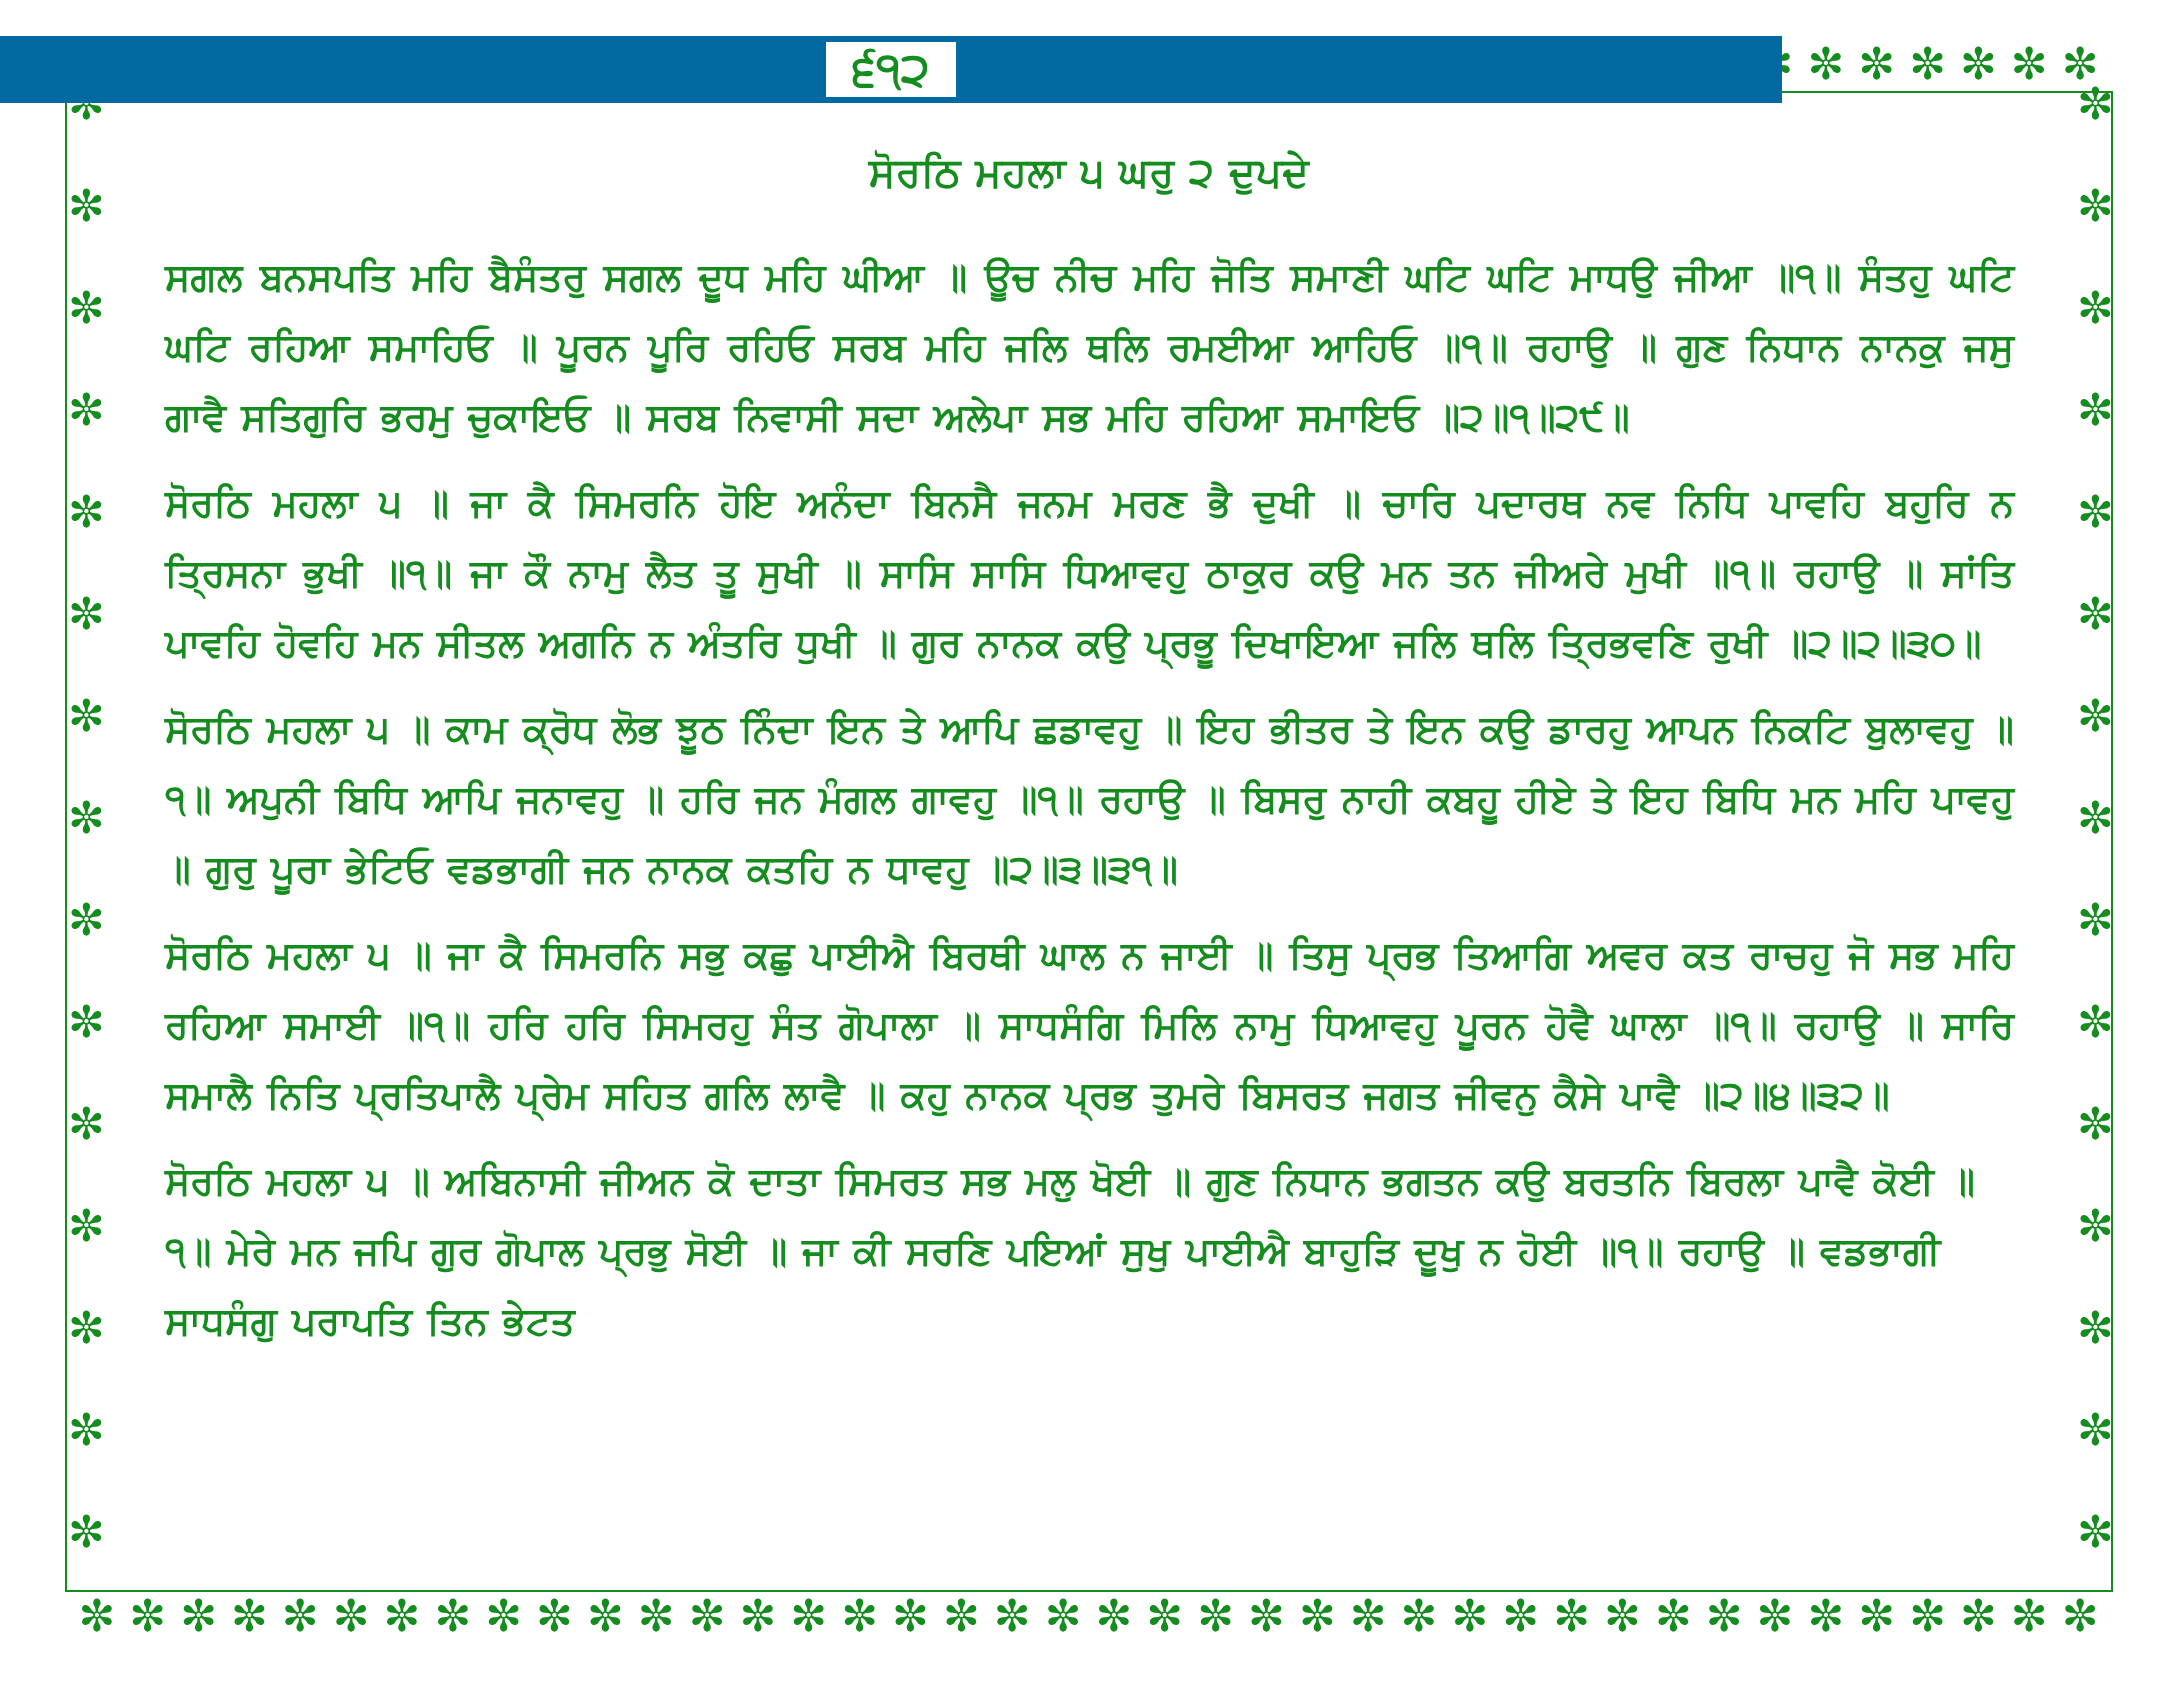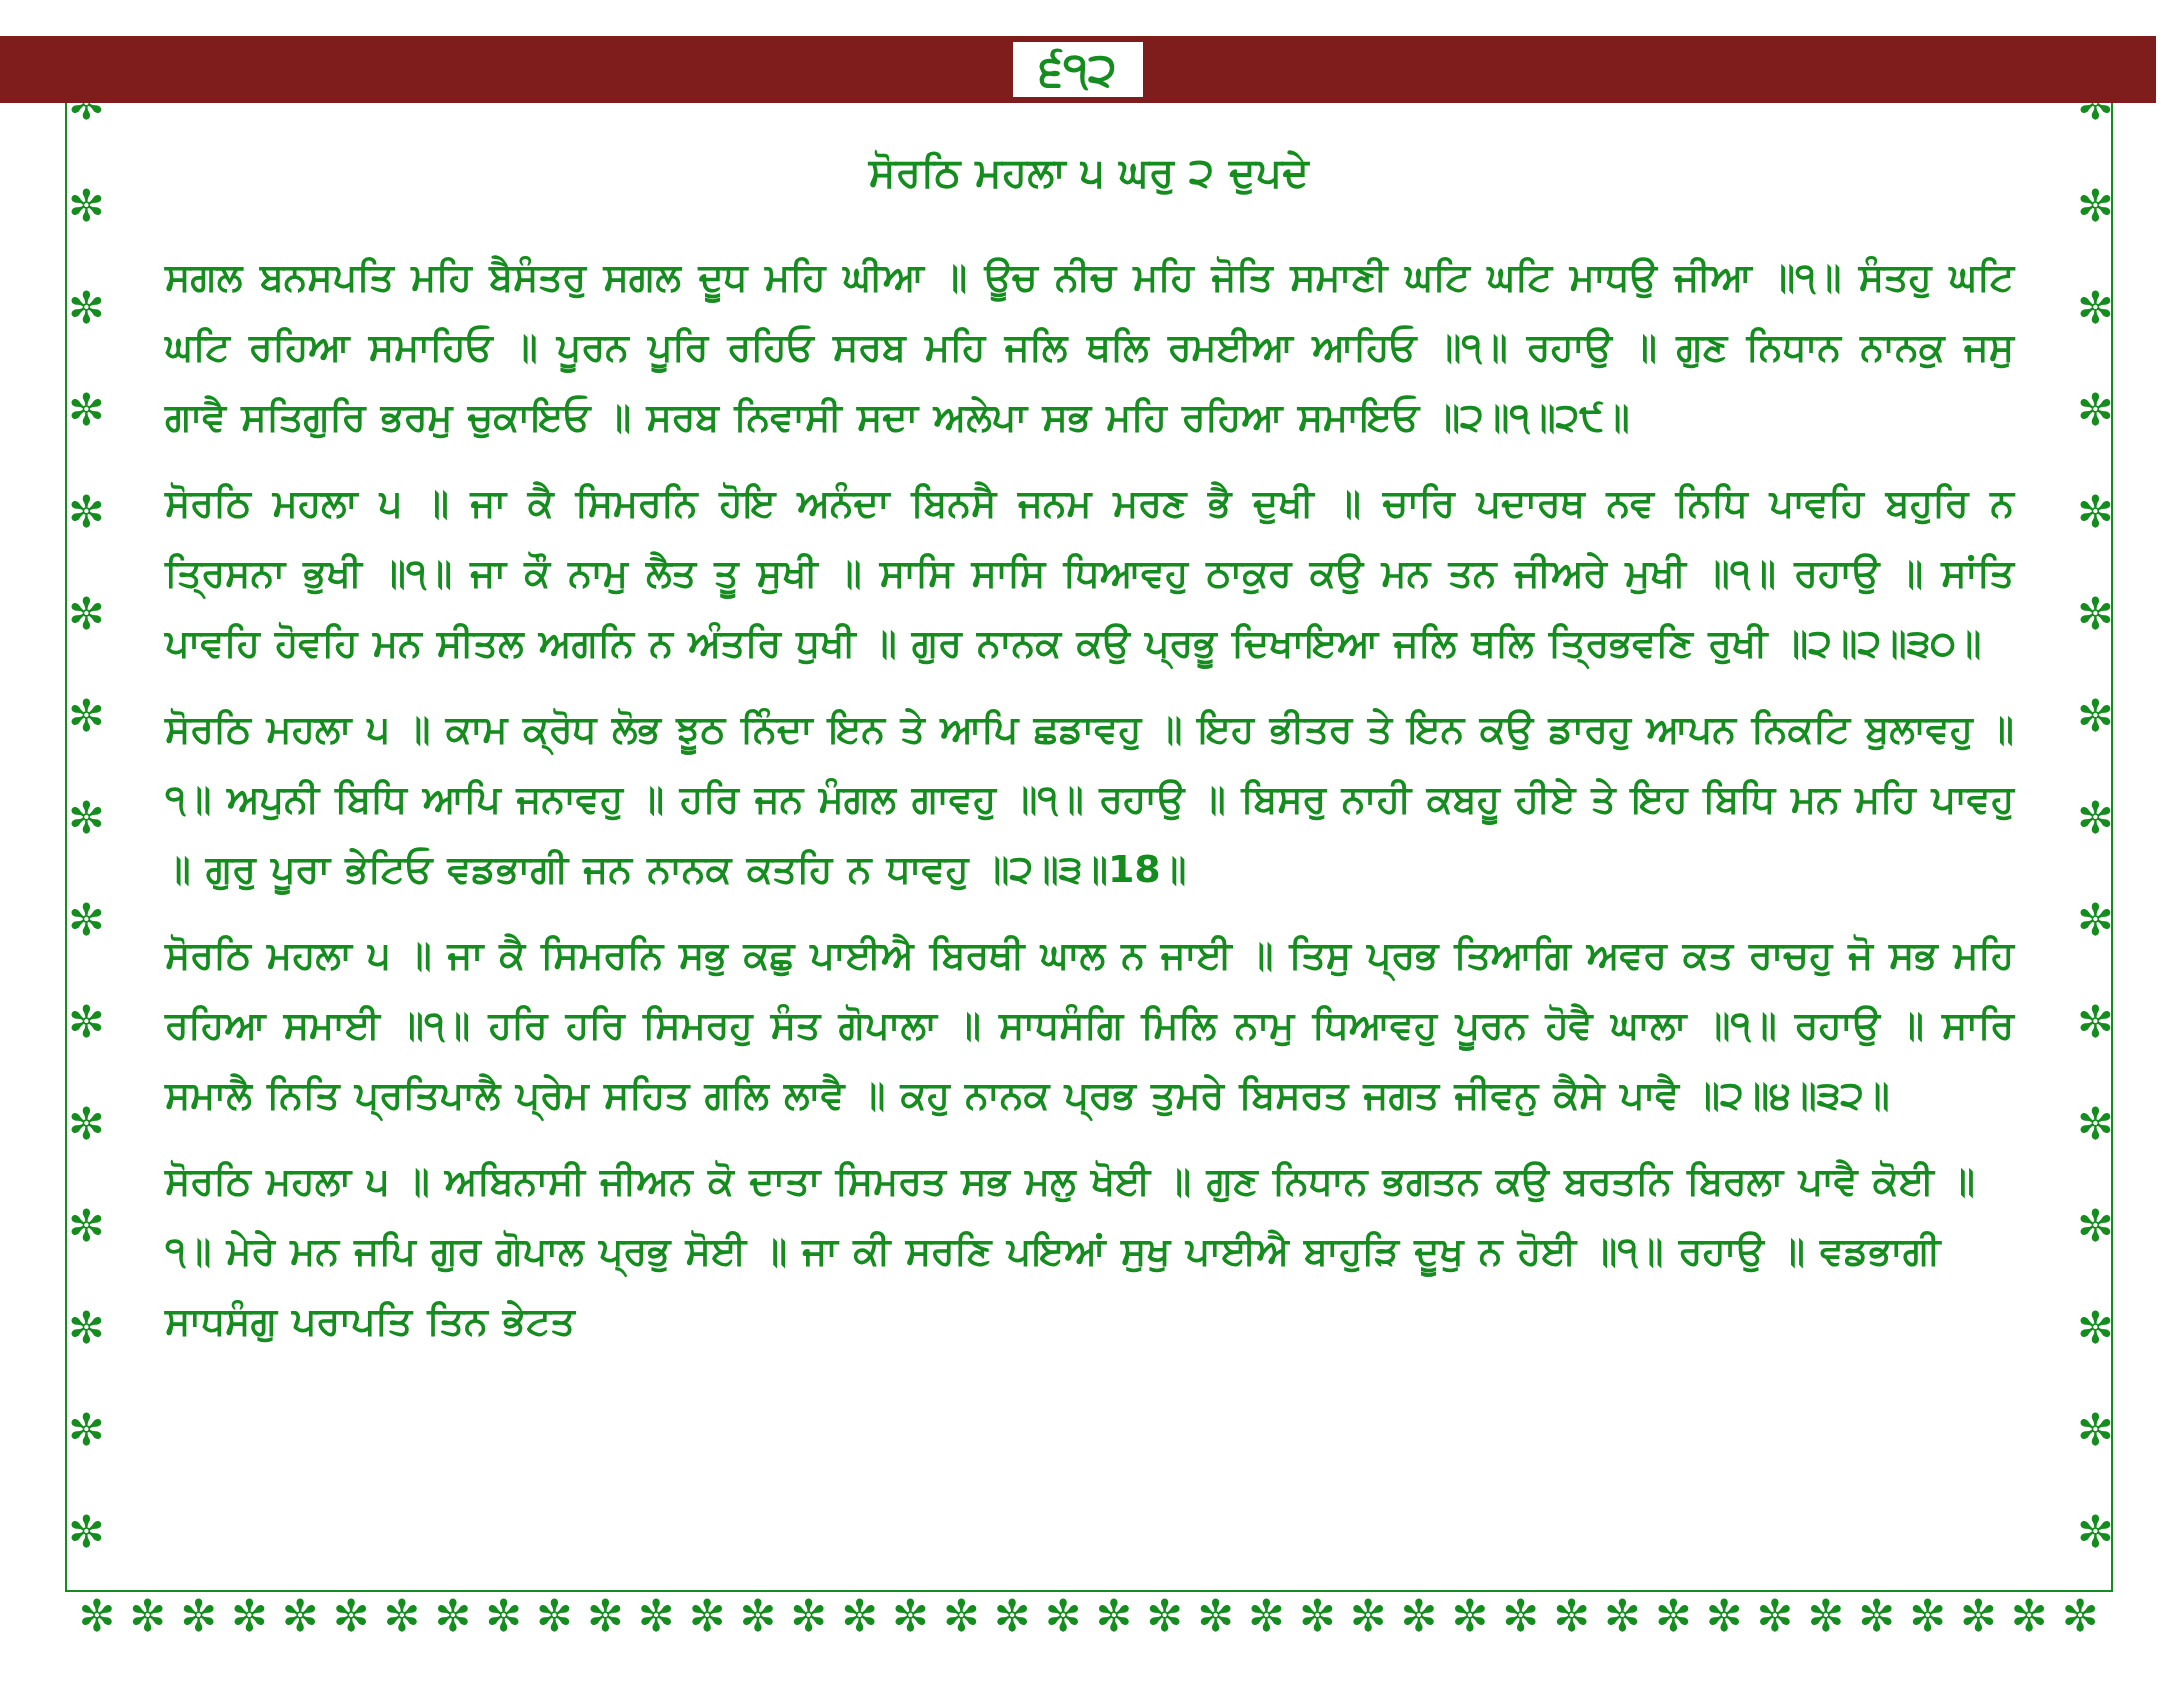--- a/index.html
+++ b/index.html
@@ -72,27 +72,27 @@
     border: 2px solid #148c1e;
     box-sizing: border-box;
     pointer-events: none;
   }
 
   
   .page-number {
     position: absolute;
     top: 36px;
     left: 0;
-    width: 2156px;
+    width: 1782px;
     text-align: center;
     font-size: 46px;
     font-weight: bold;
     color: #148c1e;
     font-family: "DejaVu Sans", sans-serif;
-    background: #7f1d1d;
+    background: #0369a1;
     padding: 6px 0 6px 0;
     line-height: 55px;
   }
   .page-number-inner {
     display: inline-block;
     background: #ffffff;
     padding: 0 26px;
   }
 
   
@@ -176,19 +176,19 @@
     <span class="page-number-inner">੬੧੨</span>
   </div>
 
   <div class="header-row">
     <div class="header-title">ਸੋਰਠਿ ਮਹਲਾ ੫ ਘਰੁ ੨ ਦੁਪਦੇ</div>
   </div>
 
   <div class="body-text">
     <p>ਸਗਲ ਬਨਸਪਤਿ ਮਹਿ ਬੈਸੰਤਰੁ ਸਗਲ ਦੂਧ ਮਹਿ ਘੀਆ ॥ ਊਚ ਨੀਚ ਮਹਿ ਜੋਤਿ ਸਮਾਣੀ ਘਟਿ ਘਟਿ ਮਾਧਉ ਜੀਆ ॥੧॥ ਸੰਤਹੁ ਘਟਿ ਘਟਿ ਰਹਿਆ ਸਮਾਹਿਓ ॥ ਪੂਰਨ ਪੂਰਿ ਰਹਿਓ ਸਰਬ ਮਹਿ ਜਲਿ ਥਲਿ ਰਮਈਆ ਆਹਿਓ ॥੧॥ ਰਹਾਉ ॥ ਗੁਣ ਨਿਧਾਨ ਨਾਨਕੁ ਜਸੁ ਗਾਵੈ ਸਤਿਗੁਰਿ ਭਰਮੁ ਚੁਕਾਇਓ ॥ ਸਰਬ ਨਿਵਾਸੀ ਸਦਾ ਅਲੇਪਾ ਸਭ ਮਹਿ ਰਹਿਆ ਸਮਾਇਓ ॥੨॥੧॥੨੯॥</p>
     <p>ਸੋਰਠਿ ਮਹਲਾ ੫ ॥ ਜਾ ਕੈ ਸਿਮਰਨਿ ਹੋਇ ਅਨੰਦਾ ਬਿਨਸੈ ਜਨਮ ਮਰਣ ਭੈ ਦੁਖੀ ॥ ਚਾਰਿ ਪਦਾਰਥ ਨਵ ਨਿਧਿ ਪਾਵਹਿ ਬਹੁਰਿ ਨ ਤ੍ਰਿਸਨਾ ਭੁਖੀ ॥੧॥ ਜਾ ਕੌ ਨਾਮੁ ਲੈਤ ਤੂ ਸੁਖੀ ॥ ਸਾਸਿ ਸਾਸਿ ਧਿਆਵਹੁ ਠਾਕੁਰ ਕਉ ਮਨ ਤਨ ਜੀਅਰੇ ਮੁਖੀ ॥੧॥ ਰਹਾਉ ॥ ਸਾਂਤਿ ਪਾਵਹਿ ਹੋਵਹਿ ਮਨ ਸੀਤਲ ਅਗਨਿ ਨ ਅੰਤਰਿ ਧੁਖੀ ॥ ਗੁਰ ਨਾਨਕ ਕਉ ਪ੍ਰਭੂ ਦਿਖਾਇਆ ਜਲਿ ਥਲਿ ਤ੍ਰਿਭਵਣਿ ਰੁਖੀ ॥੨॥੨॥੩੦॥</p>
-    <p>ਸੋਰਠਿ ਮਹਲਾ ੫ ॥ ਕਾਮ ਕ੍ਰੋਧ ਲੋਭ ਝੂਠ ਨਿੰਦਾ ਇਨ ਤੇ ਆਪਿ ਛਡਾਵਹੁ ॥ ਇਹ ਭੀਤਰ ਤੇ ਇਨ ਕਉ ਡਾਰਹੁ ਆਪਨ ਨਿਕਟਿ ਬੁਲਾਵਹੁ ॥੧॥ ਅਪੁਨੀ ਬਿਧਿ ਆਪਿ ਜਨਾਵਹੁ ॥ ਹਰਿ ਜਨ ਮੰਗਲ ਗਾਵਹੁ ॥੧॥ ਰਹਾਉ ॥ ਬਿਸਰੁ ਨਾਹੀ ਕਬਹੂ ਹੀਏ ਤੇ ਇਹ ਬਿਧਿ ਮਨ ਮਹਿ ਪਾਵਹੁ ॥ ਗੁਰੁ ਪੂਰਾ ਭੇਟਿਓ ਵਡਭਾਗੀ ਜਨ ਨਾਨਕ ਕਤਹਿ ਨ ਧਾਵਹੁ ॥੨॥੩॥18॥</p>
+    <p>ਸੋਰਠਿ ਮਹਲਾ ੫ ॥ ਕਾਮ ਕ੍ਰੋਧ ਲੋਭ ਝੂਠ ਨਿੰਦਾ ਇਨ ਤੇ ਆਪਿ ਛਡਾਵਹੁ ॥ ਇਹ ਭੀਤਰ ਤੇ ਇਨ ਕਉ ਡਾਰਹੁ ਆਪਨ ਨਿਕਟਿ ਬੁਲਾਵਹੁ ॥੧॥ ਅਪੁਨੀ ਬਿਧਿ ਆਪਿ ਜਨਾਵਹੁ ॥ ਹਰਿ ਜਨ ਮੰਗਲ ਗਾਵਹੁ ॥੧॥ ਰਹਾਉ ॥ ਬਿਸਰੁ ਨਾਹੀ ਕਬਹੂ ਹੀਏ ਤੇ ਇਹ ਬਿਧਿ ਮਨ ਮਹਿ ਪਾਵਹੁ ॥ ਗੁਰੁ ਪੂਰਾ ਭੇਟਿਓ ਵਡਭਾਗੀ ਜਨ ਨਾਨਕ ਕਤਹਿ ਨ ਧਾਵਹੁ ॥੨॥੩॥੩੧॥</p>
     <p>ਸੋਰਠਿ ਮਹਲਾ ੫ ॥ ਜਾ ਕੈ ਸਿਮਰਨਿ ਸਭੁ ਕਛੁ ਪਾਈਐ ਬਿਰਥੀ ਘਾਲ ਨ ਜਾਈ ॥ ਤਿਸੁ ਪ੍ਰਭ ਤਿਆਗਿ ਅਵਰ ਕਤ ਰਾਚਹੁ ਜੋ ਸਭ ਮਹਿ ਰਹਿਆ ਸਮਾਈ ॥੧॥ ਹਰਿ ਹਰਿ ਸਿਮਰਹੁ ਸੰਤ ਗੋਪਾਲਾ ॥ ਸਾਧਸੰਗਿ ਮਿਲਿ ਨਾਮੁ ਧਿਆਵਹੁ ਪੂਰਨ ਹੋਵੈ ਘਾਲਾ ॥੧॥ ਰਹਾਉ ॥ ਸਾਰਿ ਸਮਾਲੈ ਨਿਤਿ ਪ੍ਰਤਿਪਾਲੈ ਪ੍ਰੇਮ ਸਹਿਤ ਗਲਿ ਲਾਵੈ ॥ ਕਹੁ ਨਾਨਕ ਪ੍ਰਭ ਤੁਮਰੇ ਬਿਸਰਤ ਜਗਤ ਜੀਵਨੁ ਕੈਸੇ ਪਾਵੈ ॥੨॥੪॥੩੨॥</p>
     <p>ਸੋਰਠਿ ਮਹਲਾ ੫ ॥ ਅਬਿਨਾਸੀ ਜੀਅਨ ਕੋ ਦਾਤਾ ਸਿਮਰਤ ਸਭ ਮਲੁ ਖੋਈ ॥ ਗੁਣ ਨਿਧਾਨ ਭਗਤਨ ਕਉ ਬਰਤਨਿ ਬਿਰਲਾ ਪਾਵੈ ਕੋਈ ॥੧॥ ਮੇਰੇ ਮਨ ਜਪਿ ਗੁਰ ਗੋਪਾਲ ਪ੍ਰਭੁ ਸੋਈ ॥ ਜਾ ਕੀ ਸਰਣਿ ਪਇਆਂ ਸੁਖੁ ਪਾਈਐ ਬਾਹੁੜਿ ਦੂਖੁ ਨ ਹੋਈ ॥੧॥ ਰਹਾਉ ॥ ਵਡਭਾਗੀ ਸਾਧਸੰਗੁ ਪਰਾਪਤਿ ਤਿਨ ਭੇਟਤ</p>
   </div>
 
 </div>
 
 
 </body></html>

